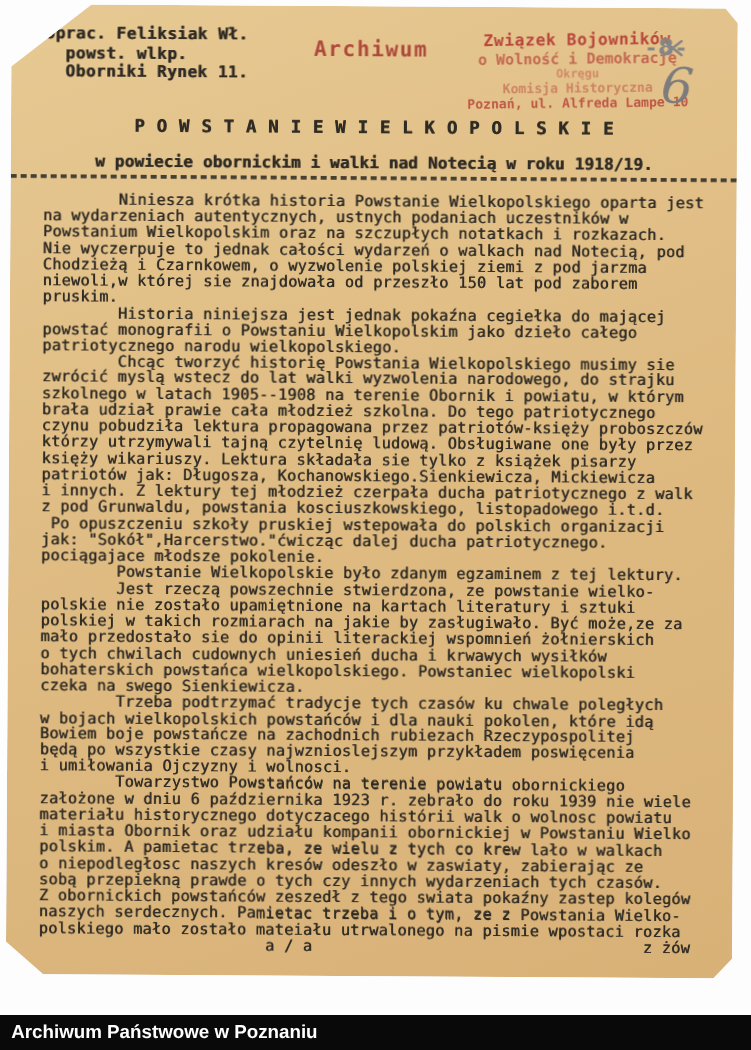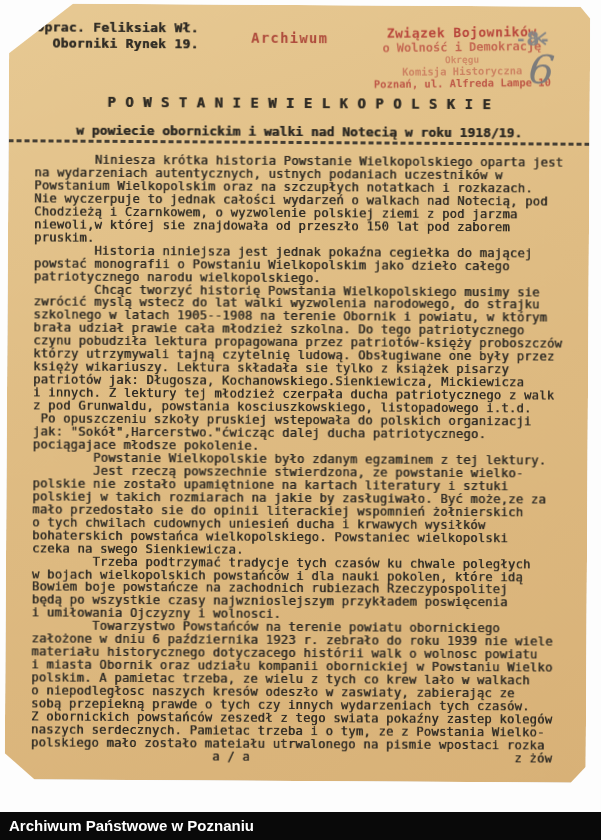--- a/index.html
+++ b/index.html
@@ -30,21 +30,21 @@
   
   .author-block{
     position:absolute;left:27px;top:16px;
     font-size:13px;line-height:15.5px;font-weight:bold;
     letter-spacing:.3px;white-space:pre;
     text-shadow:.4px 0 0 currentColor;
   }
   
   .stamp-archiwum{
     position:absolute;left:242px;top:25px;
-    color:#a73a30;font-weight:bold;font-size:14px;
+    color:#a73a30;font-weight:bold;font-size:17px;
     letter-spacing:1.2px;opacity:.88;
   }
   .stamp-org{
     position:absolute;left:358px;top:19px;width:190px;
     text-align:center;color:#b8453b;font-weight:bold;
     transform:rotate(-1deg);
   }
   .stamp-org .l1{font-size:13px;letter-spacing:.5px;}
   .stamp-org .l2{font-size:12px;opacity:.72;}
   .stamp-org .l3{font-size:9.5px;opacity:.45;}
@@ -98,21 +98,21 @@
     font-family:"Liberation Sans",sans-serif;font-weight:bold;
     font-size:15px;line-height:28px;padding-left:9px;
     box-sizing:border-box;
   }
 </style>
 </head>
 <body>
 
 <div class="paper">
 
-  <div class="author-block tw"><div>Oprac. Feliksiak Wł.</div><div>  Oborniki Rynek 19.</div></div>
+  <div class="author-block tw"><div>Oprac. Feliksiak Wł.</div><div>  powst. wlkp.</div><div>  Oborniki Rynek 11.</div></div>
 
   <div class="stamp-archiwum">Archiwum</div>
 
   <div class="stamp-org">
     <div class="l1">Związek Bojowników</div>
     <div class="l2">o Wolność i Demokrację</div>
     <div class="l3">Okręgu</div>
     <div class="l4">Komisja Historyczna</div>
     <div class="l5">Poznań, ul. Alfreda Lampe 10</div>
   </div>

